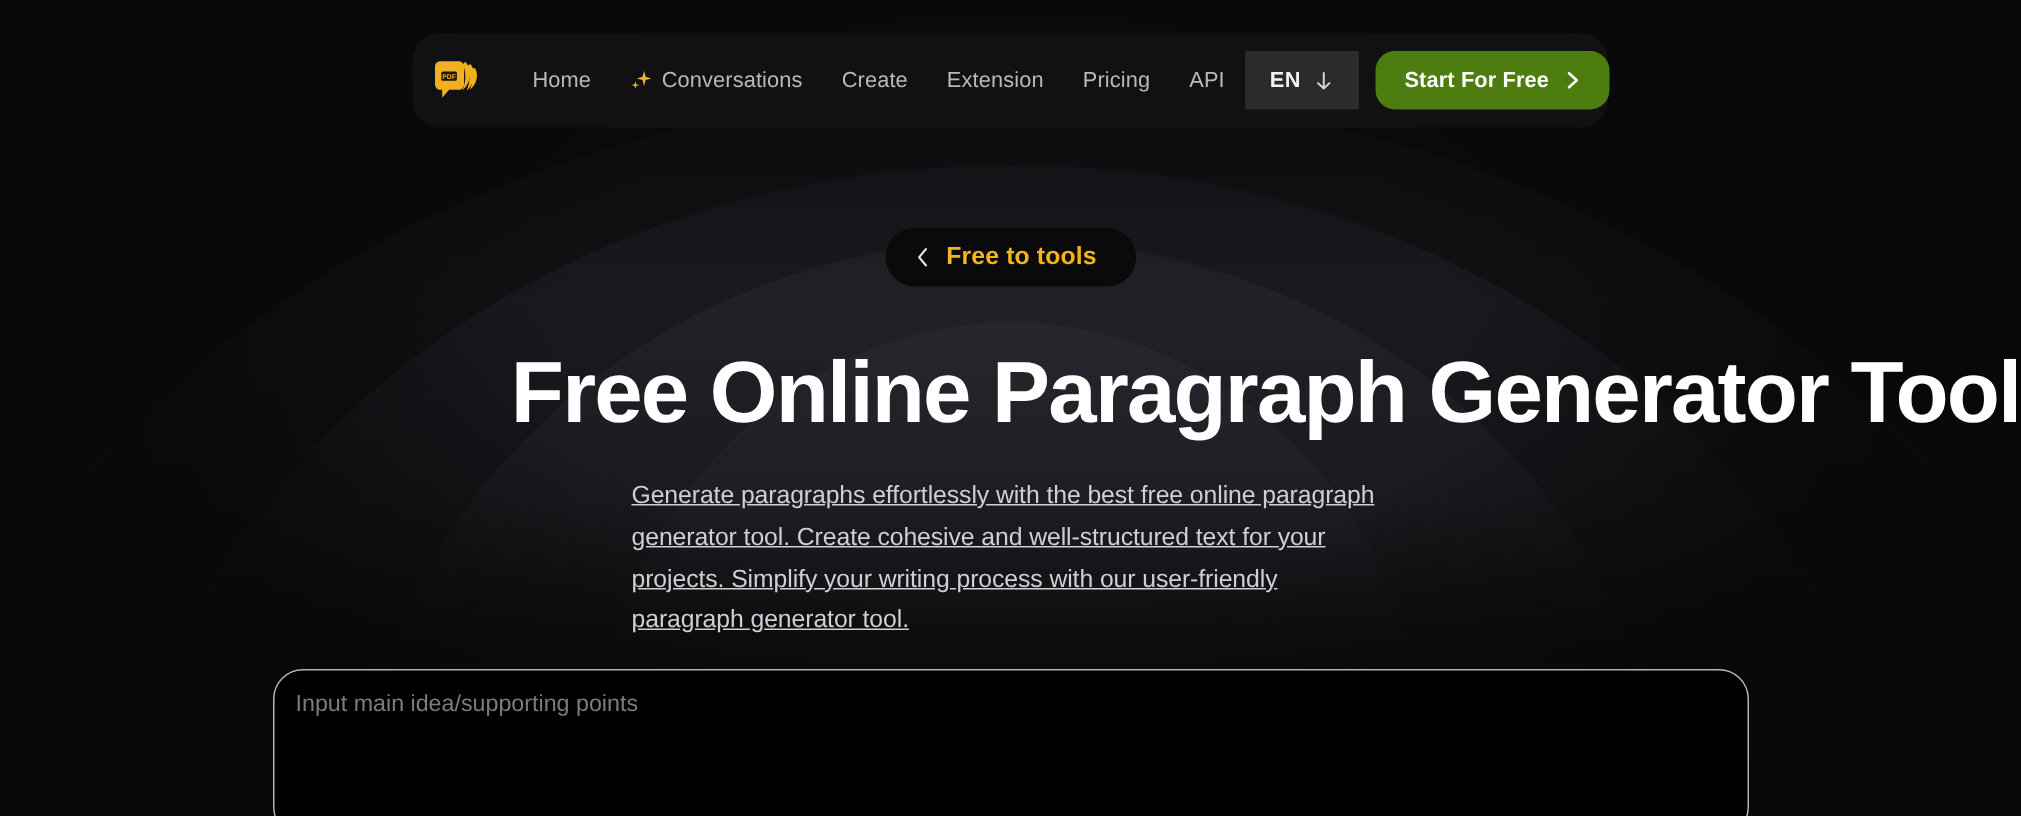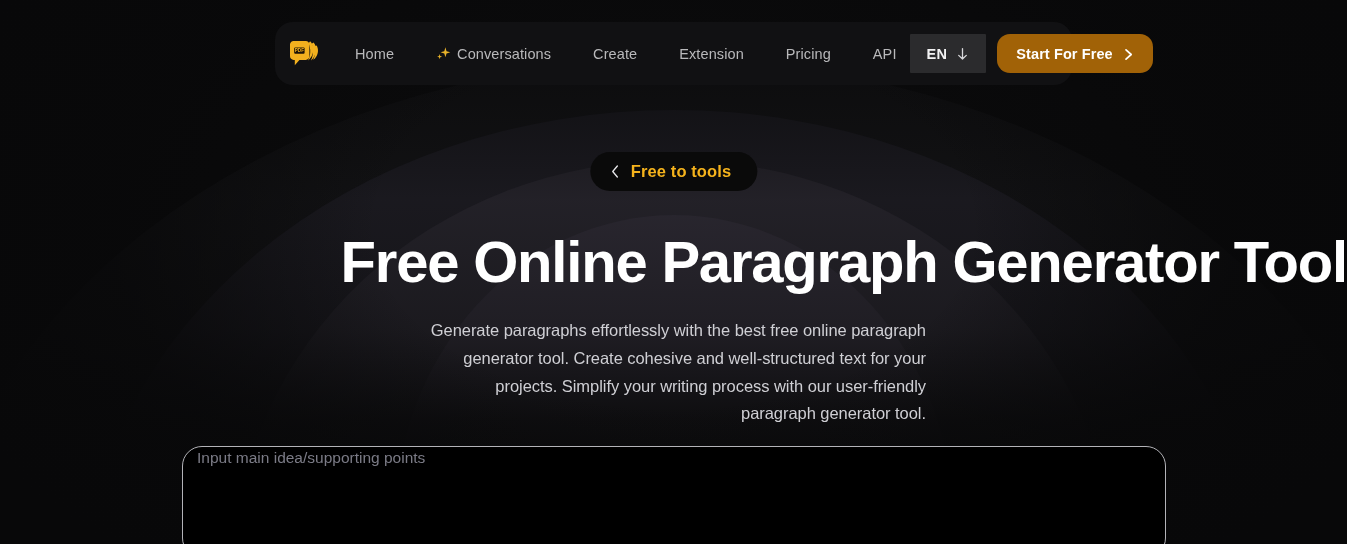--- a/index.html
+++ b/index.html
@@ -77,21 +77,21 @@
   .logo {
     width: 34px; height: 34px;
     border-radius: 7px;
     position: relative;
     flex: 0 0 auto;
     margin-right: 22px;
     overflow: hidden;
   }
   .logo svg { display: block; }
 
-  .nav-links { display: flex; align-items: center; gap: 16px; }
+  .nav-links { display: flex; align-items: center; gap: 0; }
   .nav-link {
     color: #b9b9bb;
     font-size: 14.5px;
     letter-spacing: 0.1px;
     padding: 8px 13px;
     cursor: pointer;
     white-space: nowrap;
     display: flex; align-items: center; gap: 6px;
   }
   .spark { width: 15px; height: 15px; display: inline-block; flex: 0 0 auto; }
@@ -104,21 +104,21 @@
     border-radius: 1px;
     height: 39px;
     padding: 0 17px;
     cursor: pointer;
   }
   .lang-pill .lbl { color: #f2f2f3; font-size: 14.5px; font-weight: bold; letter-spacing: .3px; }
   .arrow-d { width: 13px; height: 14px; }
 
   .cta-pill {
     display: flex; align-items: center; gap: 10px;
-    background: #a16207;
+    background: #4d7c0f;
     border-radius: 13px;
     height: 39px;
     padding: 0 19px;
     cursor: pointer;
   }
   .cta-pill .lbl { color: #ffffff; font-size: 14.5px; font-weight: bold; letter-spacing: .1px; white-space: nowrap; }
   .chev-r { width: 11px; height: 13px; }
 
   
   .hero { position: absolute; inset: 0; z-index: 5; }
@@ -157,42 +157,43 @@
     white-space: nowrap;
     padding-left: 16px;
   }
 
   .hero-sub {
     position: absolute;
     top: 317px;
     left: 50%;
     transform: translateX(-50%);
     width: 505px;
-    text-align: right;
+    text-align: left;
     color: #cfcfd4;
     font-size: 16.5px;
     line-height: 27.8px;
     letter-spacing: -0.05px;
+    text-decoration: underline;
   }
 
   
   .ta-wrap {
     position: absolute;
     left: 182px;
     top: 446px;
     width: 984px;
     height: 112px;
     border: 1px solid #b3b3b8;
     border-radius: 20px;
     background: #000000;
     z-index: 6;
   }
   .ta-input {
     position: absolute;
-    left: 14px; top: 0;
+    left: 14px; top: 12px;
     width: 954px; height: 84px;
     background: transparent;
     border: none;
     outline: none;
     resize: none;
     color: #e6e6ea;
     font-family: "Liberation Sans", sans-serif;
     font-size: 15.5px;
     line-height: 22px;
   }

